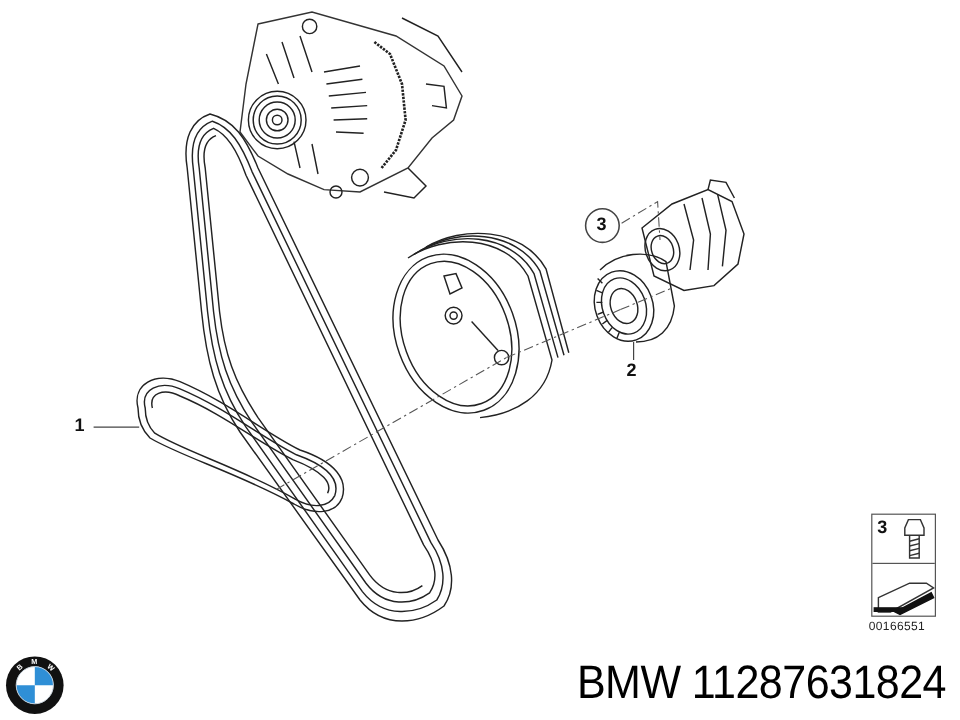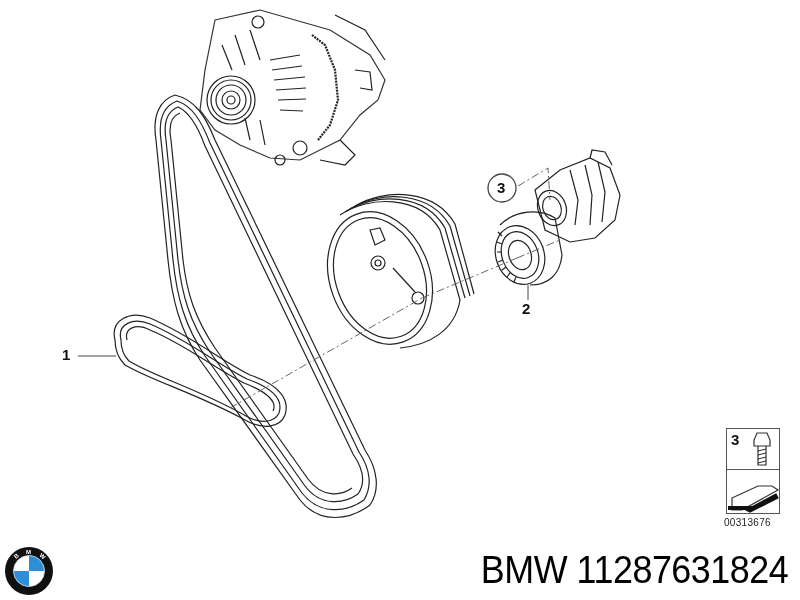--- a/index.html
+++ b/index.html
@@ -105,21 +105,21 @@
 </svg>
 
 <div class="callout-label" style="left:62px; top:346px;">1</div>
 <div class="callout-label" style="left:522px; top:300px;">2</div>
 <div class="callout-label" style="left:497px; top:179px;">3</div>
 
 <div class="legend-box">
   <div class="legend-num">3</div>
   <div class="legend-divider"></div>
 </div>
-<div class="legend-code">00313676</div>
+<div class="legend-code">00166551</div>
 
 <svg class="logo" viewBox="0 0 50 50" xmlns="http://www.w3.org/2000/svg">
   <circle cx="25" cy="25" r="24" fill="#111"></circle>
   <circle cx="25" cy="25" r="15.5" fill="#fff"></circle>
   <path d="M25 25 L25 9.5 A15.5 15.5 0 0 1 40.5 25 Z" fill="#2f8fd6"></path>
   <path d="M25 25 L25 40.5 A15.5 15.5 0 0 1 9.5 25 Z" fill="#2f8fd6"></path>
   <circle cx="25" cy="25" r="15.5" fill="none" stroke="#c9d3dd" stroke-width="0.8"></circle>
   <text x="12" y="13" font-size="6" fill="#fff" font-family="Liberation Sans, sans-serif" font-weight="bold" transform="rotate(-40 12 13)">B</text>
   <text x="22" y="7.5" font-size="6" fill="#fff" font-family="Liberation Sans, sans-serif" font-weight="bold">M</text>
   <text x="35" y="10" font-size="6" fill="#fff" font-family="Liberation Sans, sans-serif" font-weight="bold" transform="rotate(40 35 10)">W</text>

